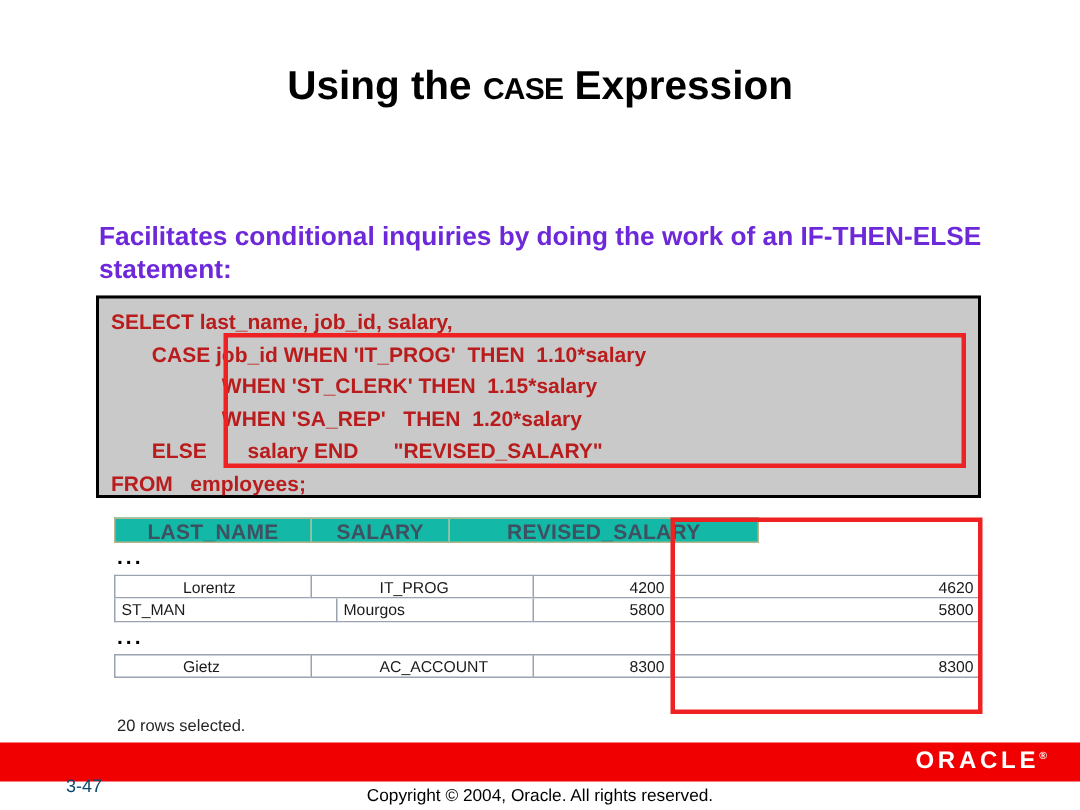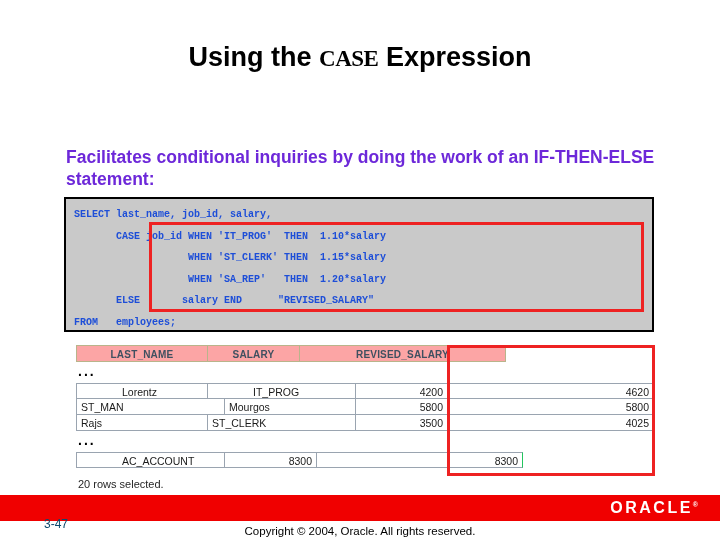--- a/index.html
+++ b/index.html
@@ -23,22 +23,22 @@
     top: 42px;
     width: 720px;
     text-align: center;
     font-size: 27px;
     font-weight: bold;
     color: #000000;
     letter-spacing: 0px;
     white-space: nowrap;
   }
   #slide-title .mono {
-    font-family: Liberation Serif, serif;
-    font-size: 23px;
+    font-family: Liberation Sans, sans-serif;
+    font-size: 20px;
     font-weight: bold;
     letter-spacing: -0.5px;
   }
 
   
   #lead-text {
     position: absolute;
     left: 66px;
     top: 146px;
     width: 600px;
@@ -57,25 +57,25 @@
     height: 135px;
     background: #c9c9c9;
     border: 2px solid #000000;
     box-sizing: border-box;
   }
   #code-pre {
     position: absolute;
     left: 8px;
     top: 5px;
     margin: 0;
-    font-family: Liberation Mono, monospace;
-    font-size: 10px;
+    font-family: Liberation Sans, sans-serif;
+    font-size: 14px;
     font-weight: bold;
     line-height: 21.6px;
-    color: #1d4ed8;
+    color: #b91c1c;
     white-space: pre;
     letter-spacing: 0px;
   }
   
   #code-highlight {
     position: absolute;
     left: 83px;
     top: 23px;
     width: 495px;
     height: 90px;
@@ -106,29 +106,29 @@
     overflow: hidden;
     white-space: nowrap;
   }
   .c-last   { width: 131px; }
   .c-job    { width: 148px; }
   .c-sal    { width: 92px;  text-align: right; }
   .c-rev    { width: 207px; text-align: right; }
 
   
   .grid-head .grid-cell {
-    background: #fca5a5;
+    background: #14b8a6;
     border: 1px solid #b9b48b;
     border-right: none;
     color: #3f5060;
     font-weight: bold;
     text-align: center;
     height: 17px;
     line-height: 15px;
-    font-size: 10px;
+    font-size: 14px;
     letter-spacing: 0.2px;
   }
   .grid-head .grid-cell:last-child { border-right: 1px solid #b9b48b; }
 
   
   .grid-data .grid-cell {
     background: #ffffff;
     border: 1px solid #9aa4b0;
     border-top: none;
     border-right: none;
@@ -267,38 +267,33 @@
     <div class="grid-cell c-rev">4620</div>
   </div>
 
   <div class="grid-row grid-data">
     <div class="grid-cell c-job">ST_MAN</div>
     <div class="grid-cell c-last">Mourgos</div>
     <div class="grid-cell c-sal">5800</div>
     <div class="grid-cell c-rev">5800</div>
   </div>
 
-  <div class="grid-row grid-data">
-    <div class="grid-cell c-last">Rajs</div>
-    <div class="grid-cell c-job">ST_CLERK</div>
-    <div class="grid-cell c-sal">3500</div>
-    <div class="grid-cell c-rev">4025</div>
-  </div>
 
   <div class="grid-ellipsis">
     <div class="ell-fill">
       <div class="grid-cell c-last"></div>
       <div class="grid-cell c-job"></div>
       <div class="grid-cell c-sal"></div>
       <div class="grid-cell c-rev"></div>
     </div>
     <div class="ell-dots">...</div>
   </div>
 
   <div class="grid-row grid-data first-data">
+    <div class="grid-cell c-last">Gietz</div>
     <div class="grid-cell c-job">AC_ACCOUNT</div>
     <div class="grid-cell c-sal">8300</div>
     <div class="grid-cell c-rev">8300</div>
   </div>
 
   <div id="grid-highlight"></div>
 </div>
 
 <div id="rows-selected">20 rows selected.</div>
 

